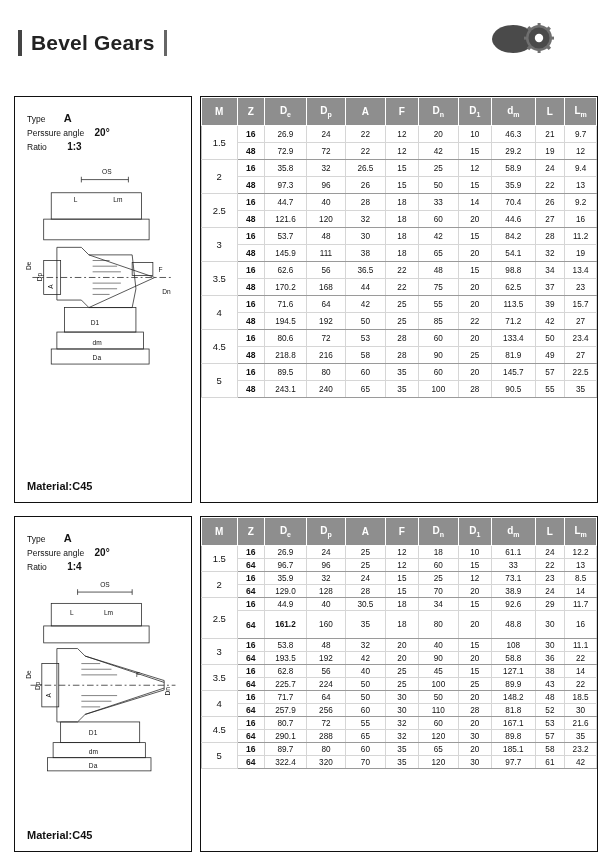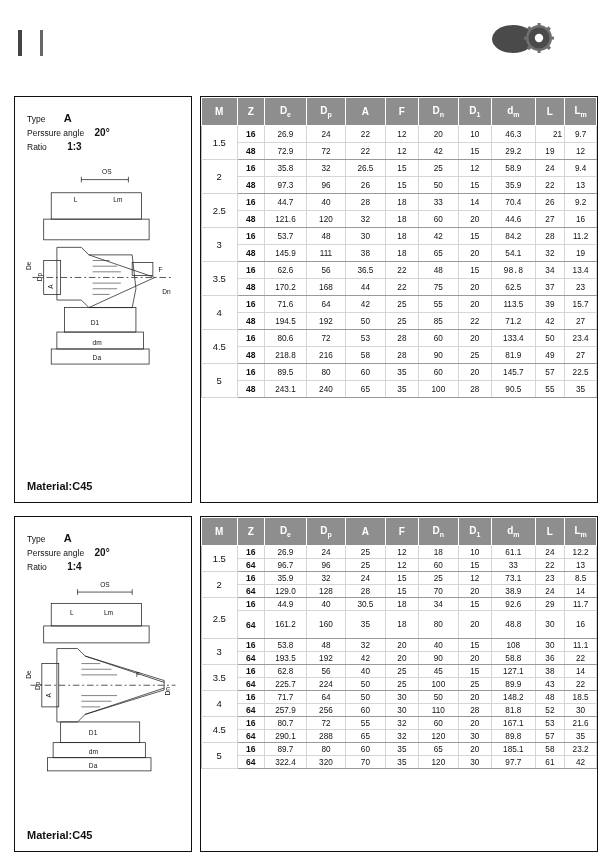--- a/index.html
+++ b/index.html
@@ -123,20 +123,21 @@
   }
 </style>
 </head>
 <body>
 
 <div class="page">
 
   <div class="header">
     <div class="title-wrap">
       <div class="title-bar"></div>
+      <div class="title-text">Bevel Gears</div>
       <div class="title-bar-right"></div>
     </div>
 
     <div class="logo">
       <svg class="logo-gear" width="72" height="34" viewBox="0 0 72 34">
         <g fill="#4a4a4a">
           <ellipse cx="24" cy="17" rx="21" ry="14"></ellipse>
         </g>
         <g fill="#6f6f6f">
           <circle cx="50" cy="16" r="13"></circle>
@@ -244,21 +245,21 @@
           <tr class="grp-first">
             <td class="mod" rowspan="2" style="width: 36px;">1.5</td>
             <td class="z" style="width: 28px; height: 17px;">16</td>
             <td style="width: 42px; height: 17px;">26.9</td>
             <td style="width: 40px; height: 17px;">24</td>
             <td style="width: 40px; height: 17px;">22</td>
             <td style="width: 34px; height: 17px;">12</td>
             <td style="width: 40px; height: 17px;">20</td>
             <td style="width: 34px; height: 17px;">10</td>
             <td style="width: 44px; height: 17px;">46.3</td>
-            <td style="width: 30px; height: 17px; text-align: right;">21</td>
+            <td style="width: 30px; height: 17px;">21</td>
             <td style="width: 32px; height: 17px;">9.7</td>
           </tr>
           <tr class=" grp-last">
             <td class="z" style="width: 28px; height: 17px;">48</td>
             <td style="width: 42px; height: 17px;">72.9</td>
             <td style="width: 40px; height: 17px;">72</td>
             <td style="width: 40px; height: 17px;">22</td>
             <td style="width: 34px; height: 17px;">12</td>
             <td style="width: 40px; height: 17px;">42</td>
             <td style="width: 34px; height: 17px;">15</td>
@@ -343,21 +344,21 @@
           </tr>
           <tr class="grp-first">
             <td class="mod" rowspan="2" style="width: 36px;">3.5</td>
             <td class="z" style="width: 28px; height: 17px;">16</td>
             <td style="width: 42px; height: 17px;">62.6</td>
             <td style="width: 40px; height: 17px;">56</td>
             <td style="width: 40px; height: 17px;">36.5</td>
             <td style="width: 34px; height: 17px;">22</td>
             <td style="width: 40px; height: 17px;">48</td>
             <td style="width: 34px; height: 17px;">15</td>
-            <td style="width: 44px; height: 17px; font-family: Liberation Mono, monospace;">98.8</td>
+            <td style="width: 44px; height: 17px;">98.8</td>
             <td style="width: 30px; height: 17px;">34</td>
             <td style="width: 32px; height: 17px;">13.4</td>
           </tr>
           <tr class=" grp-last">
             <td class="z" style="width: 28px; height: 17px;">48</td>
             <td style="width: 42px; height: 17px;">170.2</td>
             <td style="width: 40px; height: 17px;">168</td>
             <td style="width: 40px; height: 17px;">44</td>
             <td style="width: 34px; height: 17px;">22</td>
             <td style="width: 40px; height: 17px;">75</td>
@@ -573,21 +574,21 @@
             <td style="width: 40px; height: 13px;">30.5</td>
             <td style="width: 34px; height: 13px;">18</td>
             <td style="width: 40px; height: 13px;">34</td>
             <td style="width: 34px; height: 13px;">15</td>
             <td style="width: 44px; height: 13px;">92.6</td>
             <td style="width: 30px; height: 13px;">29</td>
             <td style="width: 32px; height: 13px;">11.7</td>
           </tr>
           <tr class=" grp-last">
             <td class="z" style="width: 28px; height: 13px;">64</td>
-            <td style="width: 42px; height: 28px;">161.2</td>
+            <td style="width: 42px; height: 28px; font-weight: bold;">161.2</td>
             <td style="width: 40px; height: 13px;">160</td>
             <td style="width: 40px; height: 13px;">35</td>
             <td style="width: 34px; height: 13px;">18</td>
             <td style="width: 40px; height: 13px;">80</td>
             <td style="width: 34px; height: 13px;">20</td>
             <td style="width: 44px; height: 13px;">48.8</td>
             <td style="width: 30px; height: 13px;">30</td>
             <td style="width: 32px; height: 13px;">16</td>
           </tr>
           <tr class="grp-first">

